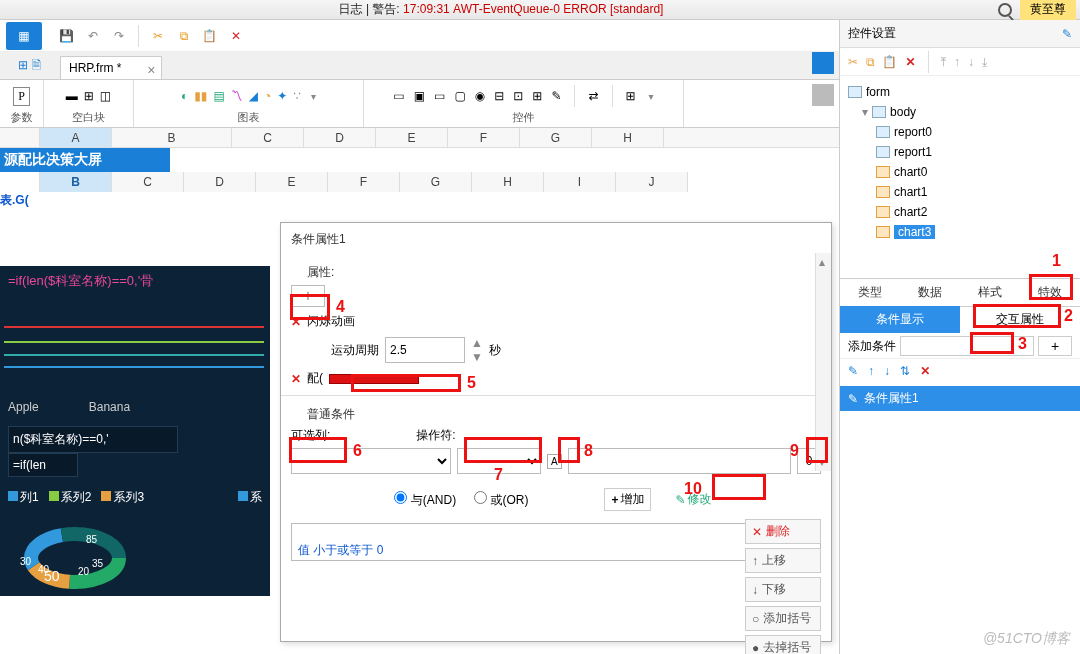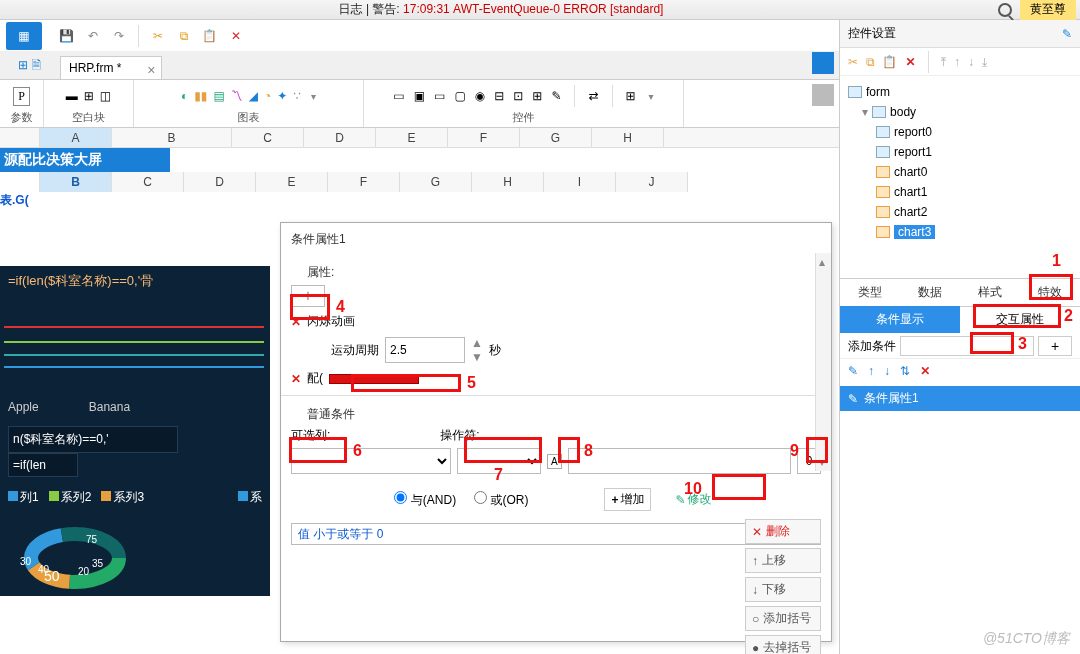--- a/index.html
+++ b/index.html
@@ -36,21 +36,21 @@
 .sheet-area{position:relative;height:100px;}
 .col-row{display:flex;height:20px;background:#f7f7f7;border-bottom:1px solid #ddd;}
 .corner{width:40px;border-right:1px solid #ddd;}
 .colh{width:72px;text-align:center;border-right:1px solid #ddd;line-height:20px;color:#444;}
 .selhdr{background:#cfe5f8;}
 .title-cell{position:absolute;left:0;top:20px;height:24px;width:170px;background:#1a7fd6;color:#fff;font-weight:bold;font-size:14px;padding:3px 4px;}
 .hdr2{position:absolute;left:0;top:44px;display:flex;}
 .hdr2 .colh{background:#f7f7f7;}
 .hdr2 .colh.sel{background:#cfe5f8;font-weight:bold;color:#1a5fa0}
 .formula-label{position:absolute;left:0;top:64px;color:#0b57d0;font-weight:bold;}
-.formula-cell{position:absolute;left:0;top:100px;background:#0c2236;color:#fdba74;padding:6px 8px;width:270px;font-size:13px;}
+.formula-cell{position:absolute;left:0;top:100px;background:#0c2236;color:#ec4899;padding:6px 8px;width:270px;font-size:13px;}
 .chart-area{position:absolute;left:0;top:130px;width:270px;height:100px;background:#0c2236;}
 .chart-area .ln{position:absolute;height:2px;width:260px;left:4px;}
 .legend{position:absolute;top:230px;left:0;width:270px;display:flex;color:#ccc;gap:50px;padding:4px 8px;background:#0c2236;}
 .panel2{position:absolute;left:0;top:260px;width:270px;background:#0c2236;color:#fff;}
 .panel2 .fx{padding:8px;display:flex;flex-direction:column;}
 .panel2 .fx .fbox{background:#08192a;border:1px solid #223c55;padding:4px;margin-right:2px;}
 .panel2 .lg{display:flex;gap:10px;padding:4px 8px;font-size:11px;}
 .sq{display:inline-block;width:10px;height:10px;margin-right:2px;}
 .donut{position:relative;width:110px;height:80px;margin:6px 0 10px 20px;}
 
@@ -85,21 +85,21 @@
 .modal .plus-btn{border:1px solid #bbb;width:34px;height:22px;display:flex;align-items:center;justify-content:center;font-size:16px;color:#888;}
 .modal .anim-row{display:flex;align-items:center;gap:6px;margin-top:6px;}
 .modal .anim-row .del{color:#d22;font-weight:bold;}
 .modal .field{border:1px solid #bbb;height:20px;padding:12px 4px;background:#fff;}
 .modal .field.sel{width:160px;}
 .modal .red-bar{width:90px;height:10px;background:#d11;border:1px solid #900;}
 .modal .cond-area{padding:6px 10px;}
 .modal .cond-row{display:flex;align-items:center;gap:6px;margin-top:4px;}
 .modal .radio-row{display:flex;gap:18px;justify-content:center;align-items:center;margin-top:14px;}
 .modal .act-btn{display:flex;align-items:center;gap:2px;border:1px solid #ccc;padding:2px 6px;}
-.modal .cond-list{margin:6px 10px;border:1px solid #bbb;height:22px;background:#fff;color:#0b57d0;padding:2px 6px;}
+.modal .cond-list{margin:6px 10px;border:1px solid #bbb;height:22px;background:#fff;color:#0b57d0;padding:18px 6px;}
 .modal .side-btns{position:absolute;right:10px;top:296px;display:flex;flex-direction:column;gap:4px;}
 .modal .side-btn{border:1px solid #ccc;background:#f7f7f7;width:76px;padding:3px 6px;display:flex;align-items:center;gap:4px;color:#555;}
 .modal .side-btn.del{color:#d22;}
 .scroll-gutter{position:absolute;right:0;top:30px;bottom:170px;width:16px;background:#f4f4f4;border-left:1px solid #ddd;}
 
 
 .ann{position:absolute;border:3px solid #e11;pointer-events:none;}
 .ann-num{position:absolute;color:#e11;font-weight:bold;font-size:16px;}
 
 .mid-iconcol{position:absolute;left:808px;top:52px;width:30px;display:flex;flex-direction:column;gap:10px;align-items:center;}
@@ -251,21 +251,21 @@
         <ellipse cx="55" cy="42" rx="44" ry="24" fill="none" stroke="#2a6" stroke-width="14" stroke-dasharray="60 300"></ellipse>
         <ellipse cx="55" cy="42" rx="44" ry="24" fill="none" stroke="#e6a040" stroke-width="14" stroke-dasharray="40 300" stroke-dashoffset="-60"></ellipse>
         <ellipse cx="55" cy="42" rx="44" ry="24" fill="none" stroke="#39d" stroke-width="14" stroke-dasharray="50 300" stroke-dashoffset="-100"></ellipse>
         <ellipse cx="55" cy="42" rx="44" ry="24" fill="none" stroke="#166" stroke-width="14" stroke-dasharray="90 300" stroke-dashoffset="-150"></ellipse>
       </svg>
       <span style="position:absolute;left:0;top:40px;color:#fff;font-size:10px">30</span>
       <span style="position:absolute;left:18px;top:48px;color:#fff;font-size:10px">40</span>
       <span style="position:absolute;left:24px;top:52px;color:#fff;font-size:14px">50</span>
       <span style="position:absolute;left:58px;top:50px;color:#fff;font-size:10px">20</span>
       <span style="position:absolute;left:72px;top:42px;color:#fff;font-size:10px">35</span>
-      <span style="position:absolute;left:66px;top:18px;color:#fff;font-size:10px">75</span>
+      <span style="position:absolute;left:66px;top:18px;color:#fff;font-size:10px">85</span>
     </div>
   </div>
 </div>
 
 <div class="mid-iconcol">
   <div class="mid-ico"></div>
   <div class="mid-ico g"></div>
 </div>
 
 <div class="right-col">
@@ -370,21 +370,21 @@
       <span>秒</span>
     </div>
     <div class="anim-row">
       <span class="del">✕</span>
       <span>配( </span>
       <span class="red-bar"></span>
     </div>
   </div>
   <div class="cond-area">
     <div class="lbl">普通条件</div>
-    <div style="display:flex;gap:110px">
+    <div style="display:flex;gap:86px">
       <span>可选列:</span>
       <span>操作符:</span>
     </div>
     <div class="cond-row">
       <select class="field sel"><option>值</option></select>
       <select class="field" style="width:84px"><option>小于或等于</option></select>
       <span style="border:1px solid #aaa;padding:1px 3px;font-size:10px">A</span>
       <input class="field" style="flex: 1 1 0%; width: 210px;">
       <input class="field" style="width: 24px; text-align: center;" value="0">
     </div>

